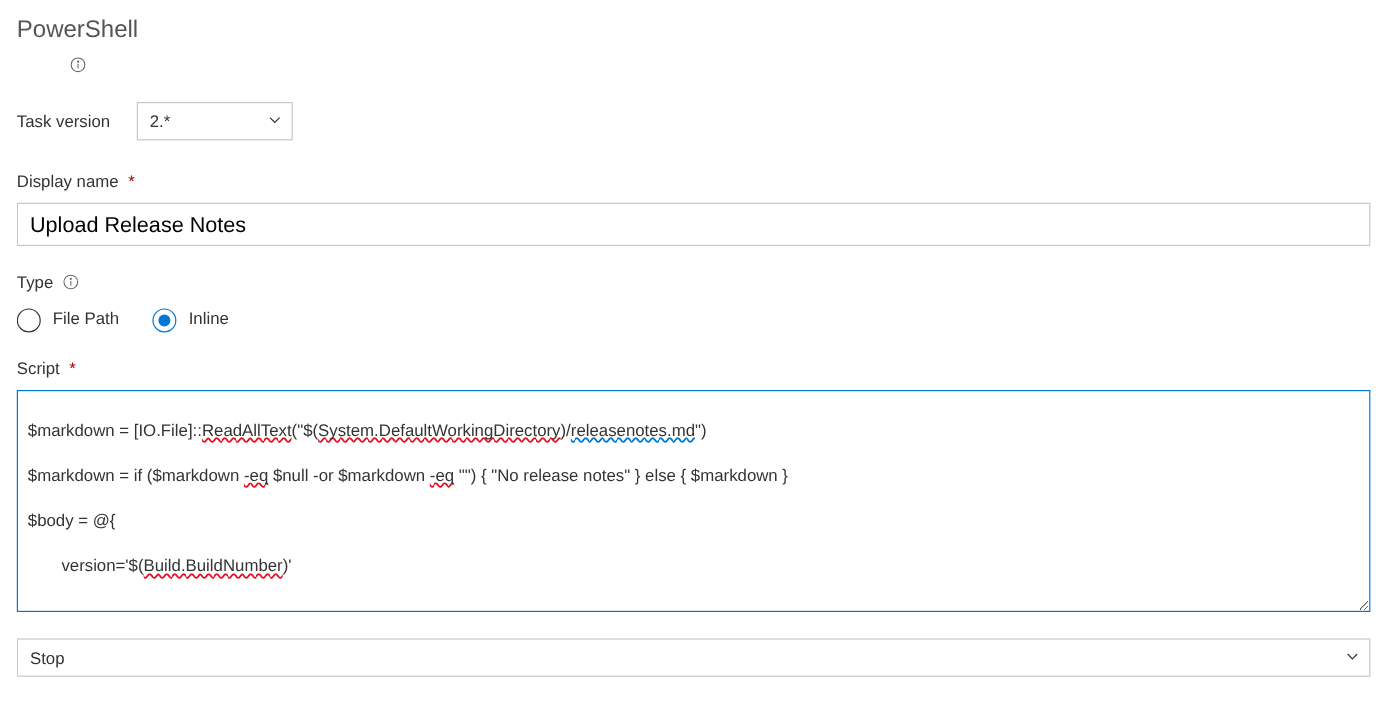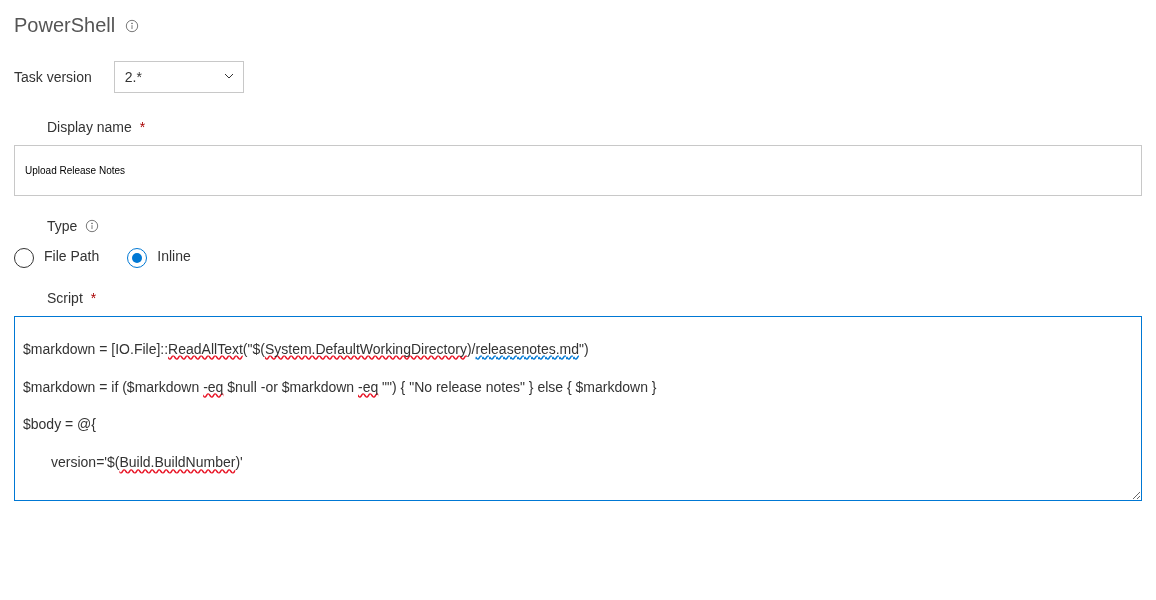--- a/index.html
+++ b/index.html
@@ -14,20 +14,21 @@
 .header-row {
   display: flex;
   align-items: center;
   justify-content: space-between;
   margin-bottom: 24px;
 }
 .title-group {
   display: flex;
   align-items: center;
   gap: 10px;
+  flex-direction: column;
 }
 .page-title {
   font-size: 20px;
   font-weight: 400;
   color: #555;
 }
 .info-icon {
   display: inline-flex;
   align-items: center;
   justify-content: center;
@@ -76,28 +77,27 @@
 .chevron svg { width: 12px; height: 12px; color: #333; }
 
 .section { margin-bottom: 22px; }
 .section-label {
   display: flex;
   align-items: center;
   gap: 8px;
   margin-bottom: 10px;
   font-size: 14px;
   color: #333;
-  margin-left: 33px;
 }
 .text-input {
   width: 100%;
-  height: 51px;
+  height: 36px;
   border: 1px solid #c8c8c8;
   padding: 16px 10px;
-  font-size: 10px;
+  font-size: 18px;
   font-family: inherit;
 }
 .radio-group {
   display: flex;
   gap: 28px;
   margin-top: 14px;
 }
 .radio-item {
   display: flex;
   align-items: flex-start;
@@ -219,13 +219,21 @@
 <div class="script-line indent"><span>version='$(</span><span class="sq-red">Build.BuildNumber</span><span>)'</span></div>
 
 
 
 
 
   </div>
 </div>
 
 <div class="section">
+  <div class="select full">
+    <span>Stop</span>
+    <span class="chevron">
+      <svg viewBox="0 0 12 12" fill="none" stroke="currentColor" stroke-width="1">
+          <path d="M2 4l4 4 4-4"></path>
+        </svg>
+    </span>
+  </div>
 </div>
 
 </body></html>

